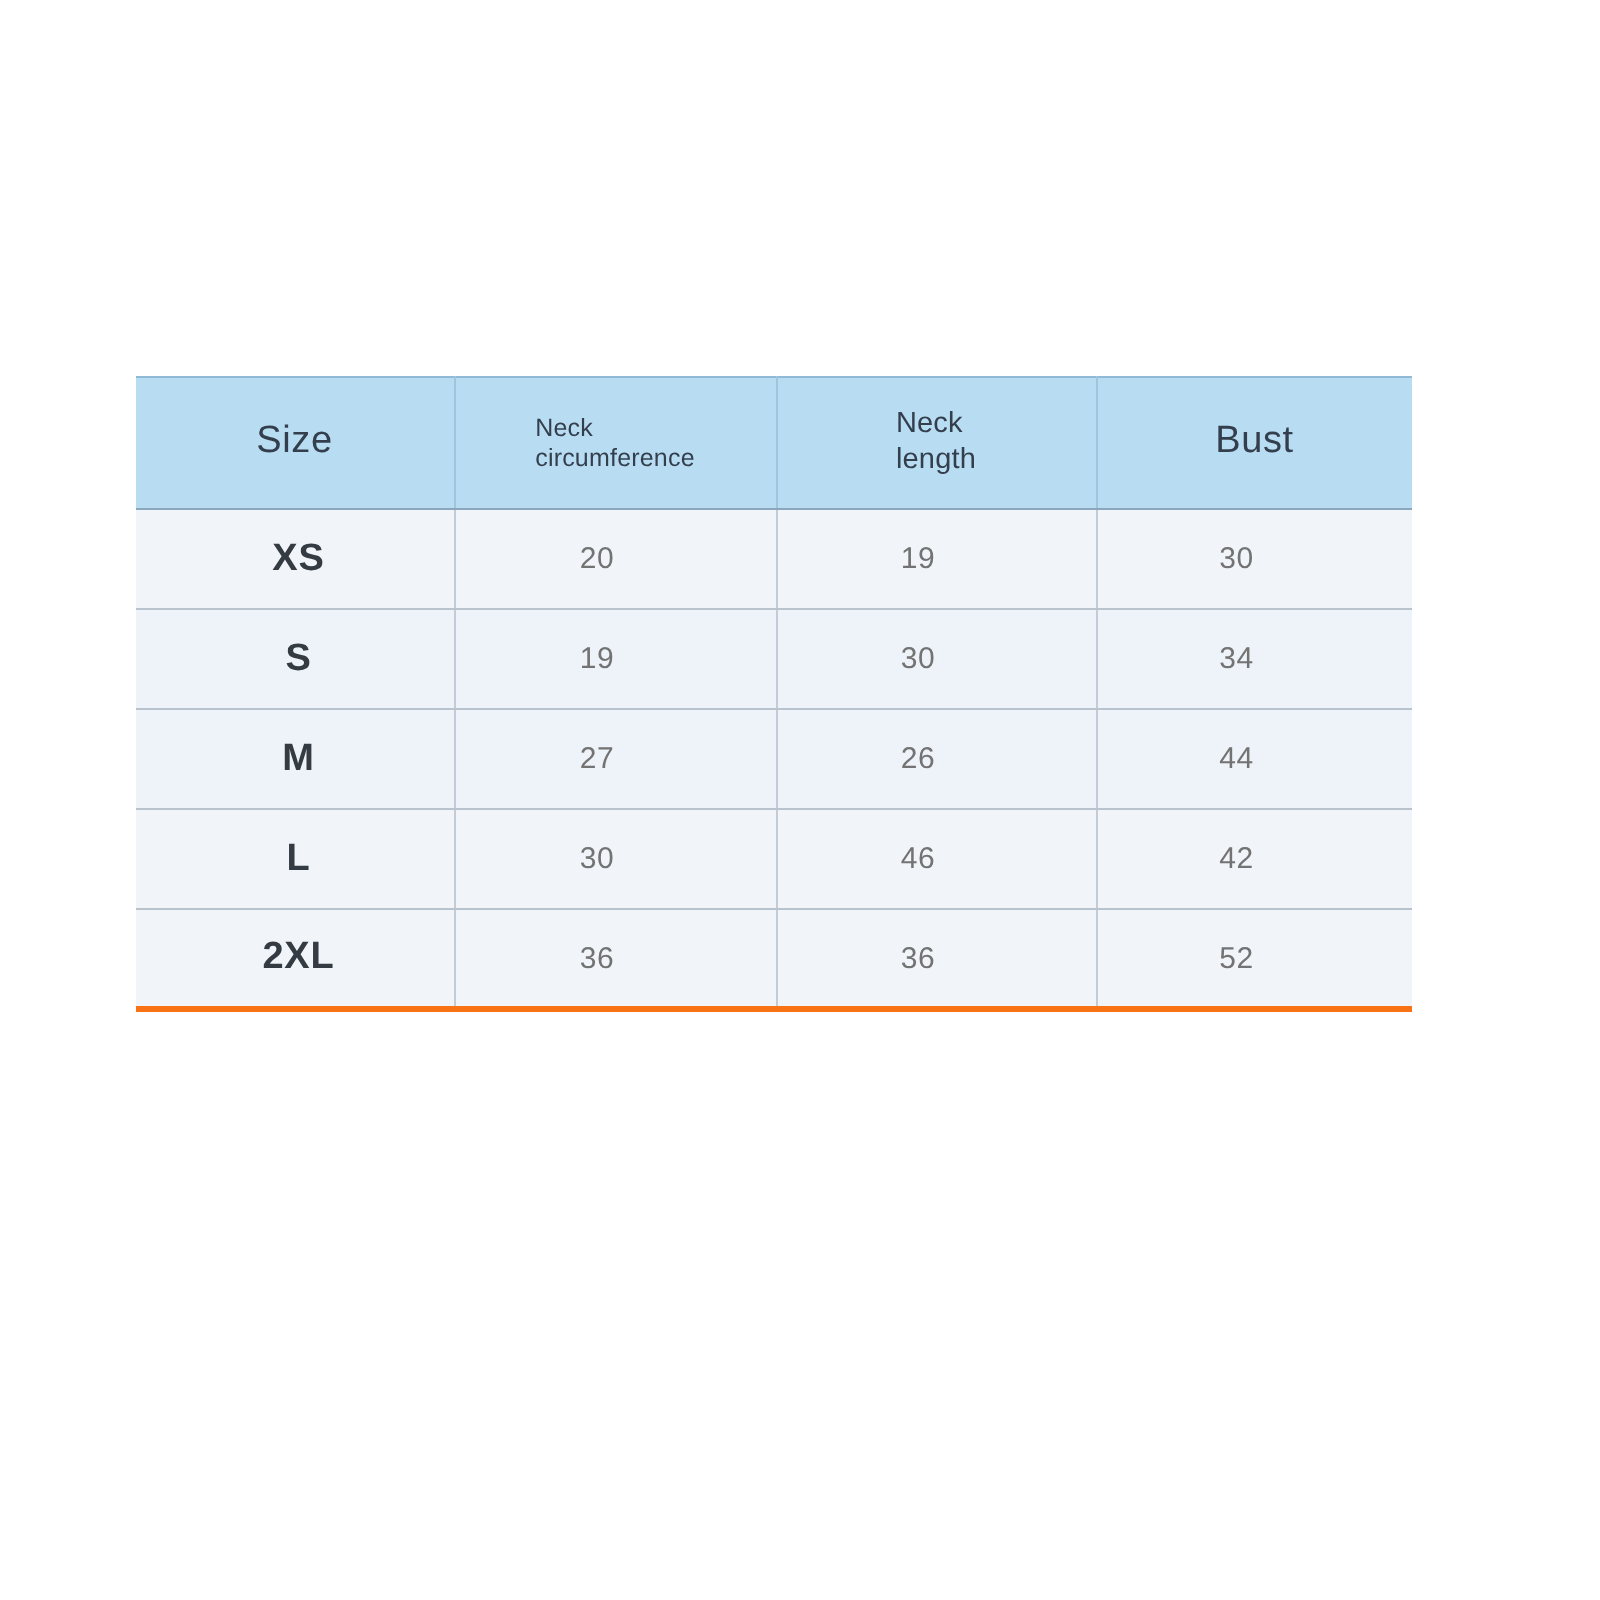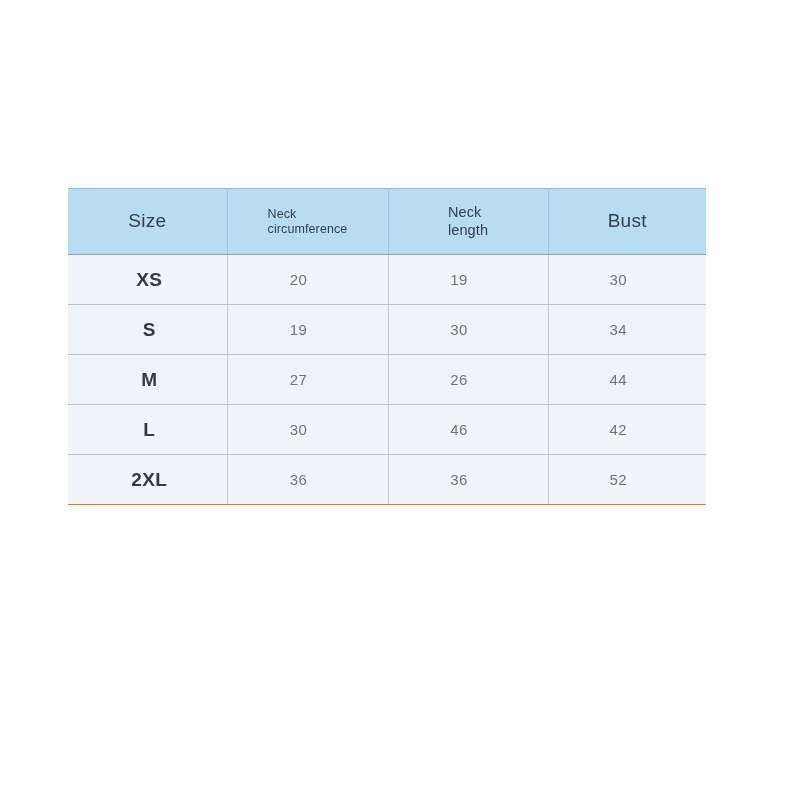--- a/index.html
+++ b/index.html
@@ -85,21 +85,21 @@
   tbody td {
     padding: 0;
     margin: 16px;
     border-right: 1px solid #c3ccd6;
     border-bottom: 1px solid #b9c3cd;
     vertical-align: middle;
     color: #3d434b;
     text-align: center;
   }
   tbody td:last-child { border-right: none; }
-  tbody tr:last-child td { border-bottom: 1px solid #f97316; }
+  tbody tr:last-child td { border-bottom: 3px solid #f97316; }
 
   td.cell-size {
     font-size: 19px;
     font-weight: bold;
     letter-spacing: 0.4px;
     color: #353b42;
   }
   td.cell-val {
     font-size: 15px;
     font-weight: normal;

